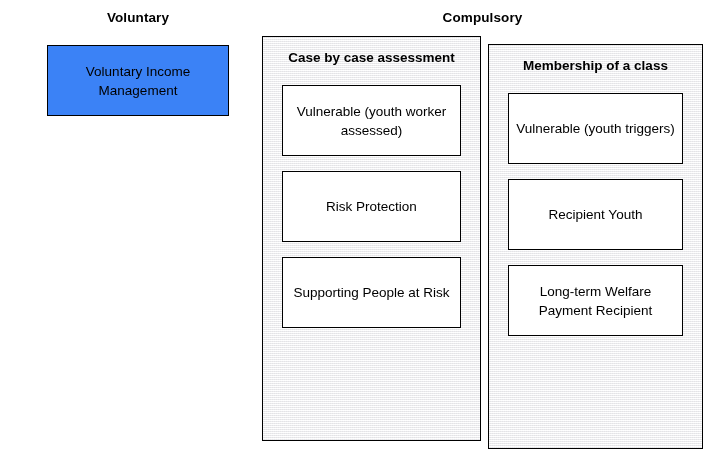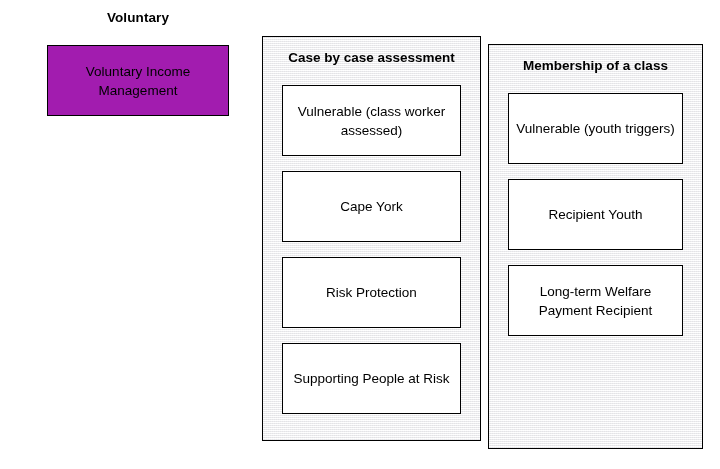--- a/index.html
+++ b/index.html
@@ -42,21 +42,21 @@
   #heading-compulsory {
     left: 262px;
     top: 10px;
     width: 441px;
   }
 
   
   .plain-box {
     position: absolute;
     box-sizing: border-box;
-    background: #a21caf;
+    background: #3b82f6;
     border: 1px solid #000000;
     display: flex;
     align-items: center;
     justify-content: center;
     text-align: center;
     font-size: 13.5px;
     line-height: 19px;
     padding: 2px 8px;
   }
   #voluntary-box {
@@ -126,33 +126,31 @@
   }
   .item-box:last-child { margin-bottom: 0; }
 </style>
 </head>
 <body>
 
 <div id="diagram">
 
   <div class="heading" id="heading-voluntary">Voluntary</div>
 
+  <div class="heading" id="heading-compulsory">Compulsory</div>
 
   <div class="plain-box" id="voluntary-box">
     <span>Voluntary Income Management</span>
   </div>
 
   <div class="group" id="group-case-by-case">
     <div class="group-title">Case by case assessment</div>
     <div class="group-items">
       <div class="item-box">
-        <span>Vulnerable (class worker assessed)</span>
-      </div>
-      <div class="item-box">
-        <span>Cape York</span>
+        <span>Vulnerable (youth worker assessed)</span>
       </div>
       <div class="item-box">
         <span>Risk Protection</span>
       </div>
       <div class="item-box">
         <span>Supporting People at Risk</span>
       </div>
     </div>
   </div>
 

